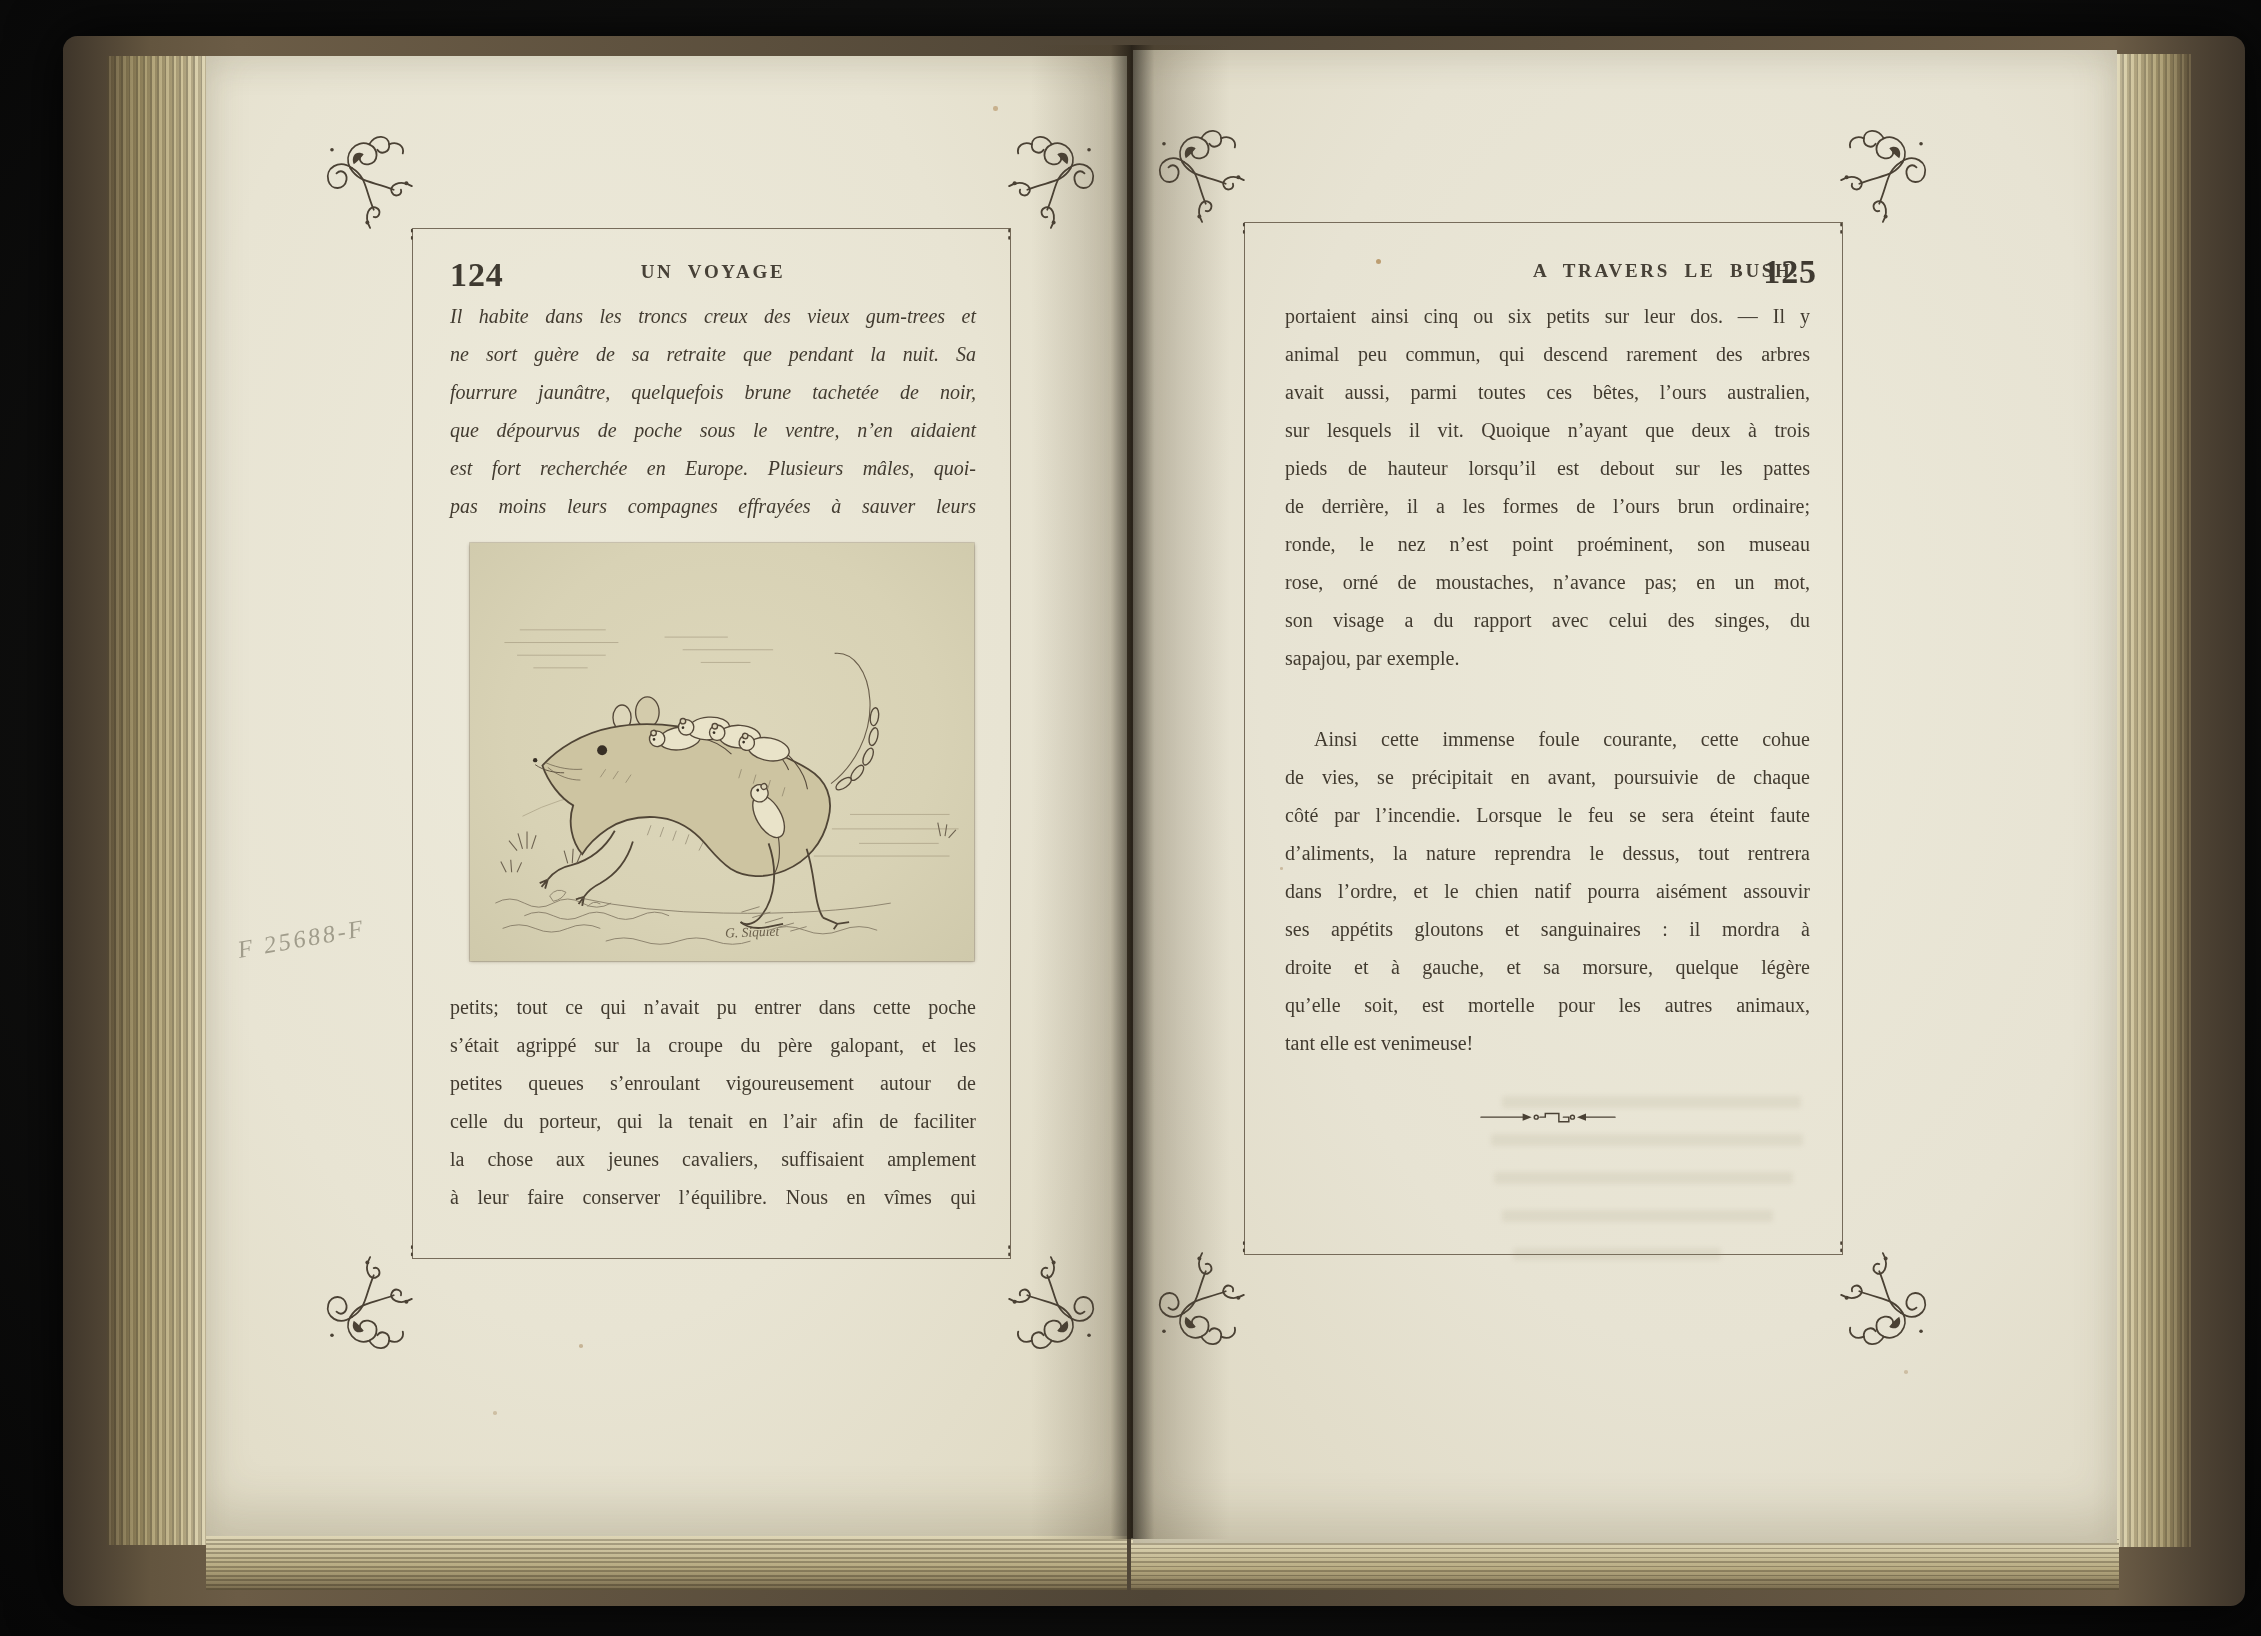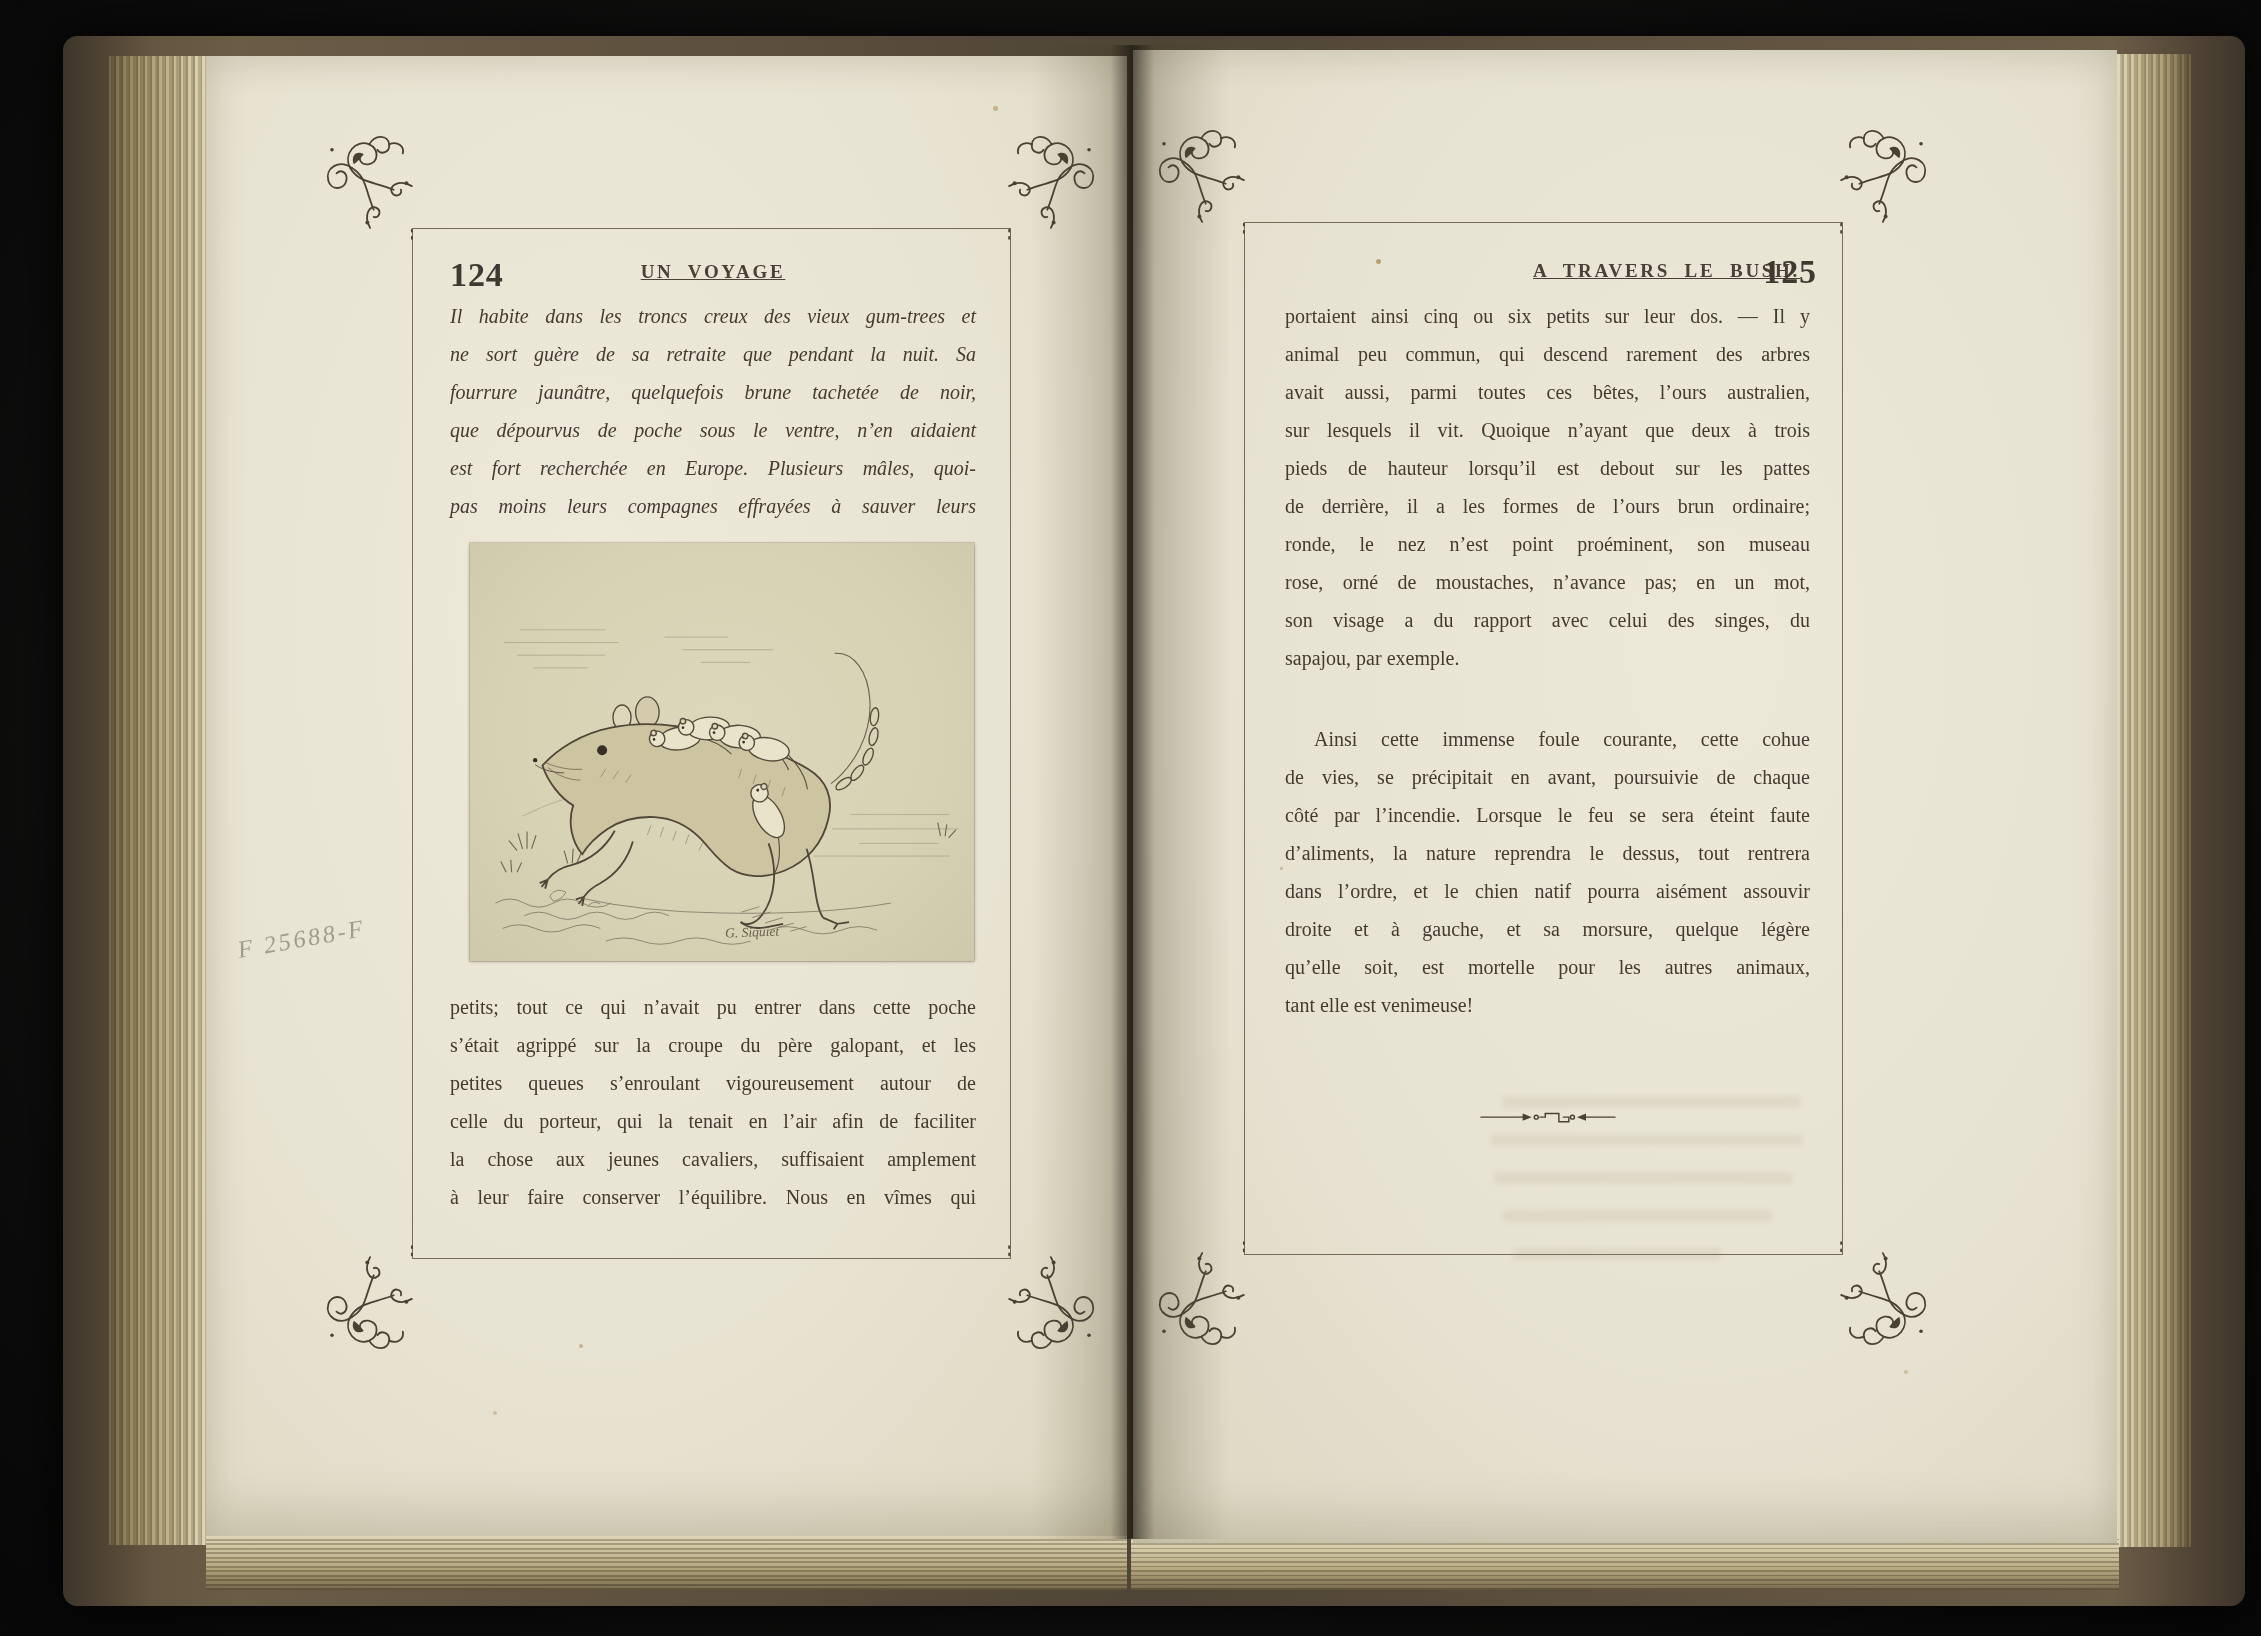--- a/index.html
+++ b/index.html
@@ -29,21 +29,21 @@
                     repeating-linear-gradient(0deg,rgba(70,58,35,.3) 0 1.8px, rgba(255,252,235,.25) 1.8px 4.5px);
          background-blend-mode:multiply;}
   .page{box-shadow:inset 0 -27px 45px rgba(90,75,45,.18), inset 0 16.3px 27px rgba(90,75,45,.10);}
   .page-left{left:206px;top:56px;width:921px;height:1480px;
          background:radial-gradient(ellipse at 42% 38%, #edeadb 0%, #e8e4d3 55%, #ded8c1 100%);}
   .page-right{left:1133px;top:50px;width:984px;height:1493px;
          background:radial-gradient(ellipse at 58% 40%, #ecE9d9 0%, #e7e3d3 55%, #ddd7c1 100%);}
   .gutter{left:1031px;top:45px;width:199px;height:1494px;pointer-events:none;
          background:linear-gradient(90deg, rgba(60,50,32,0) 0%, rgba(72,60,38,.22) 40%, rgba(25,20,12,.6) 49.5%, rgba(20,16,10,.65) 50.5%, rgba(72,60,38,.25) 62%, rgba(60,50,32,0) 100%);}
   .pagenum{font-size:34px;font-weight:700;letter-spacing:0.9px;color:#3f3a31;}
-  .runhead{font-size:19px;font-weight:700;letter-spacing:2.7px;word-spacing:7.2px;color:#474137;text-decoration:underline;}
+  .runhead{font-size:19px;font-weight:700;letter-spacing:2.7px;word-spacing:7.2px;color:#474137;}
   .col{width:526px;}
   .jline{display:block;font-size:20px;line-height:38px;color:#423b30;
          text-align:justify;text-align-last:justify;white-space:normal;}
   .jline.last{text-align-last:left;}
   .jline.indent{padding-left:29px;}
 
   
   .frame{border:0.9px solid rgba(80,67,50,.75);}
   .corner{width:118px;height:118px;overflow:visible;}
 
@@ -270,20 +270,21 @@
     <span class="jline">son visage a du rapport avec celui des singes, du</span>
     <span class="jline last">sapajou, par exemple.</span>
   </div>
 
   <div class="abs col" style="left:1285px;top:720px;width:525px;">
     <span class="jline indent">Ainsi cette immense foule courante, cette cohue</span>
     <span class="jline">de vies, se précipitait en avant, poursuivie de chaque</span>
     <span class="jline">côté par l’incendie. Lorsque le feu se sera éteint faute</span>
     <span class="jline">d’aliments, la nature reprendra le dessus, tout rentrera</span>
     <span class="jline">dans l’ordre, et le chien natif pourra aisément assouvir</span>
+    <span class="jline">ses appétits gloutons et sanguinaires : il mordra à</span>
     <span class="jline">droite et à gauche, et sa morsure, quelque légère</span>
     <span class="jline">qu’elle soit, est mortelle pour les autres animaux,</span>
     <span class="jline last">tant elle est venimeuse!</span>
   </div>
 
   <svg class="abs" style="left:1479px;top:1109px;" width="138" height="16.3" viewBox="0 0 152 18">
       <use href="#tailpiece"></use>
     </svg>
 
   <div>

